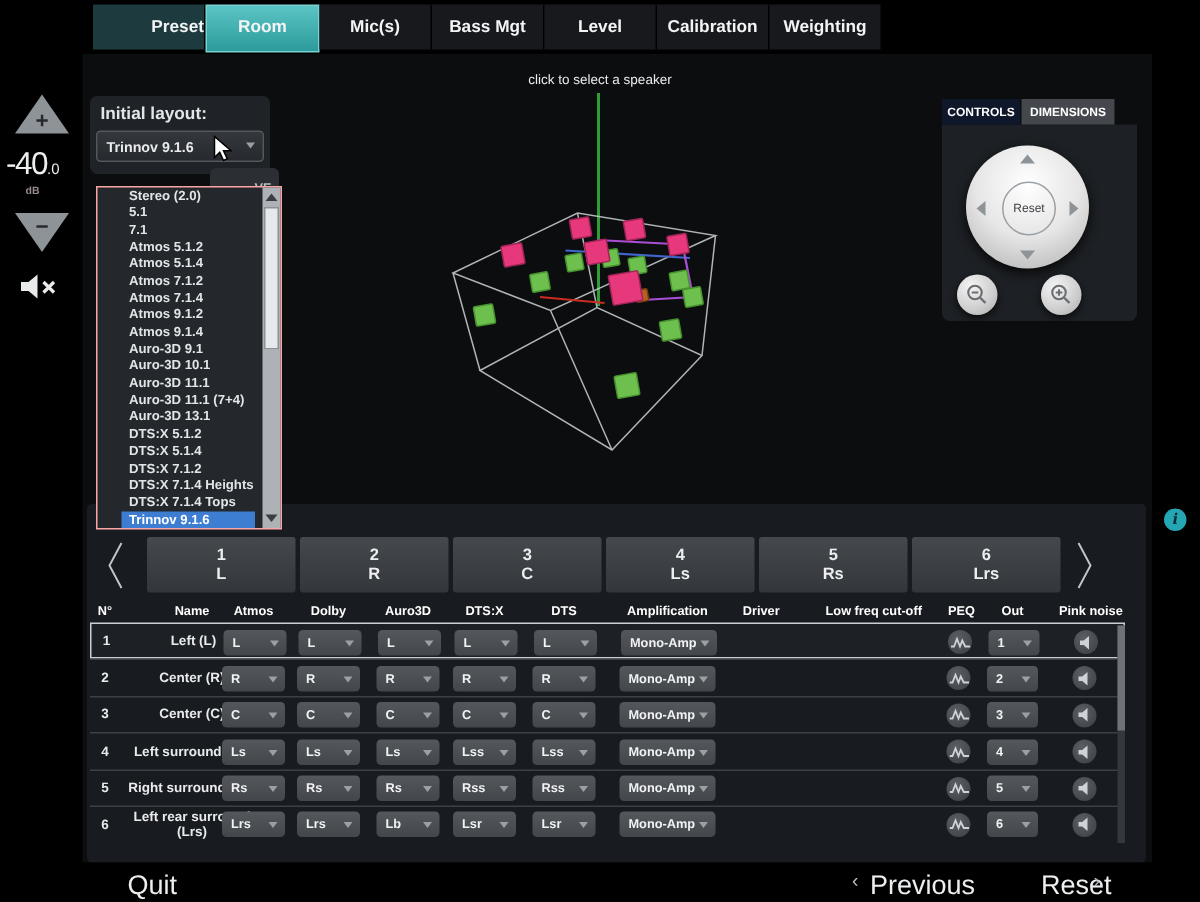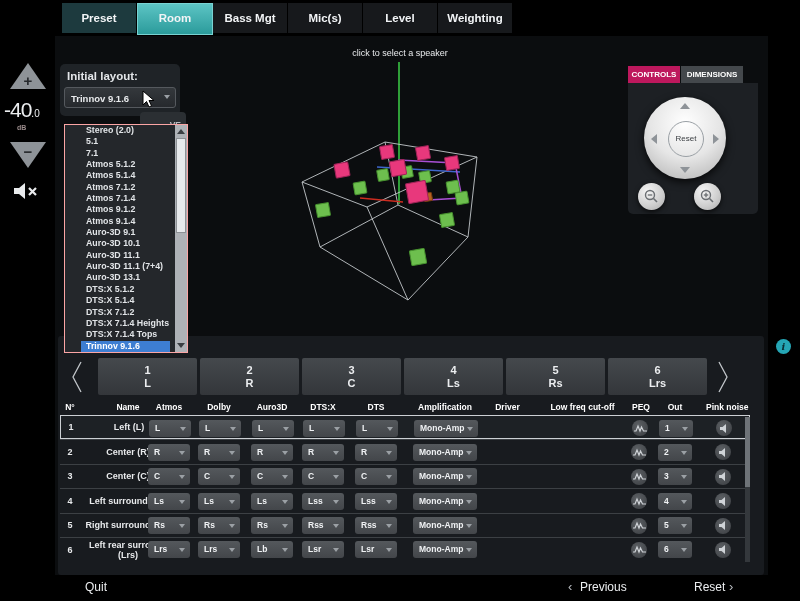--- a/index.html
+++ b/index.html
@@ -3,21 +3,21 @@
 <meta charset="utf-8">
 <style>
   html,body{margin:0;padding:0;}
   body{width:800px;height:601px;background:#000;position:relative;overflow:hidden;
        font-family:"Liberation Sans",sans-serif;color:#e8eaec;}
   .abs{position:absolute;}
   
   #tabs{position:absolute;left:62px;top:3px;display:flex;height:30px;}
   .tab{width:74px;height:30px;line-height:30px;text-align:center;font-size:11.5px;font-weight:700;
        color:#f2f4f6;background:#17191c;border-right:1px solid #000;cursor:pointer;}
-  .tab.tint{background:#1d3a3e;}
+  .tab.tint{background:#1d3a3e;text-align:right;}
   .tab.active{background:linear-gradient(#5cc4c4,#2b9b9b);border:1px solid #79d2d2;line-height:28px;}
   .tab.struck{text-decoration:line-through;font-style:italic;color:#d8dadc;}
   
   .volbtn{position:absolute;left:10px;width:36px;height:27px;cursor:pointer;}
   .tri-up{width:0;height:0;border-left:18px solid transparent;border-right:18px solid transparent;border-bottom:26px solid #8e9398;}
   .tri-dn{width:0;height:0;border-left:18px solid transparent;border-right:18px solid transparent;border-top:26px solid #8e9398;}
   .volsign{position:absolute;left:0;width:36px;text-align:center;color:#26292c;font-weight:700;font-size:15px;}
   #vol-display{position:absolute;left:4px;top:98px;width:50px;color:#eceef0;}
   #vol-main{font-size:21px;font-weight:400;letter-spacing:-1px;}
   #vol-dec{font-size:10px;}
@@ -48,21 +48,21 @@
   #hidbtn1{top:112px;height:48px;}
   #hidbtn2{top:170px;height:26px;}
   .hidln{position:absolute;right:5px;}
   
   #scene{position:absolute;left:260px;top:58px;z-index:1;}
   #hint{position:absolute;left:300px;top:48px;width:200px;text-align:center;font-size:9px;color:#e9ebed;}
   
   #cursor{position:absolute;left:142px;top:90px;z-index:9;}
   
   .cptab{position:absolute;top:66px;height:17px;line-height:17px;text-align:center;font-size:8px;font-weight:700;color:#fff;cursor:pointer;}
-  #cptab-controls{left:628px;width:52px;background:#be185d;}
+  #cptab-controls{left:628px;width:52px;background:#0f172a;}
   #cptab-dimensions{left:681px;width:62px;background:#44484c;}
   #cpbody{position:absolute;left:628px;top:83px;width:130px;height:131px;background:#1d2024;border-radius:0 0 5px 5px;}
   #dial{position:absolute;left:644px;top:97px;width:82px;height:82px;border-radius:50%;
         background:radial-gradient(circle at 50% 32%,#ffffff,#e6e6e6 50%,#c2c2c2 82%,#a8a8a8);
         box-shadow:0 3px 8px rgba(0,0,0,.8);cursor:pointer;}
   #reset{position:absolute;left:668px;top:121px;width:34px;height:34px;border-radius:50%;border:1px solid #9aa0a5;
          font-size:8px;color:#3a3e42;text-align:center;line-height:34px;cursor:pointer;}
   .dar{position:absolute;width:0;height:0;}
   .dar.up{left:680px;top:103px;border-left:5px solid transparent;border-right:5px solid transparent;border-bottom:6px solid #8e9398;}
   .dar.dn{left:680px;top:167px;border-left:5px solid transparent;border-right:5px solid transparent;border-top:6px solid #8e9398;}
@@ -103,32 +103,33 @@
   .pill .pv{position:absolute;left:6px;top:0;line-height:17px;font-size:8.5px;font-weight:700;color:#f0f2f4;}
   .pill .car{top:7px;}
   .pill.c-atmos,.pill.c-dolby,.pill.c-auro,.pill.c-dtsx,.pill.c-dts{width:42px;}
   .pill.c-amp{width:64px;}  .pill.c-out{width:34px;}
   .cbtn{position:absolute;top:4px;width:16px;height:16px;border-radius:50%;cursor:pointer;
         background:radial-gradient(circle at 40% 35%,#5c6064,#3a3d41);display:flex;align-items:center;justify-content:center;}
   #table-scroll{position:absolute;left:745px;top:417px;width:5px;height:145px;background:#34383c;}
   #table-thumb{position:absolute;left:745px;top:417px;width:5px;height:70px;background:#6e7378;}
   
   #footer{position:absolute;left:0;top:575px;width:800px;height:26px;background:#000;}
-  .fitem{position:absolute;top:5px;font-size:12px;color:#eceef0;cursor:pointer;}
+  .fitem{position:absolute;top:5px;font-size:18px;color:#eceef0;cursor:pointer;}
   .fchev{position:absolute;top:4px;font-size:13px;color:#b8bcc0;}
 </style>
 </head>
 <body>
 
 <div id="tabs">
     <div class="tab tint">Preset</div>
     <div class="tab active">Room</div>
+    <div class="tab">Mic(s)</div>
     <div class="tab">Bass Mgt</div>
-    <div class="tab">Mic(s)</div>
     <div class="tab">Level</div>
+    <div class="tab">Calibration</div>
     <div class="tab">Weighting</div>
   </div>
 
 <div>
   <div class="volbtn" style="top:63px">
     <div class="tri-up"></div>
     <span class="volsign" style="top:9px">+</span>
   </div>
   <div id="vol-display">
     <span id="vol-main">-40</span><span id="vol-dec">.0</span>

